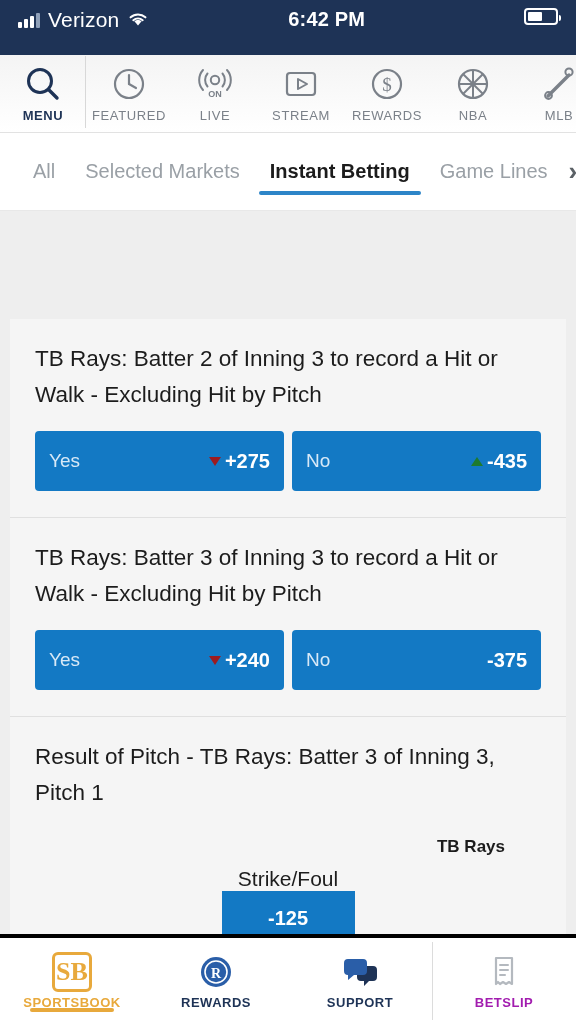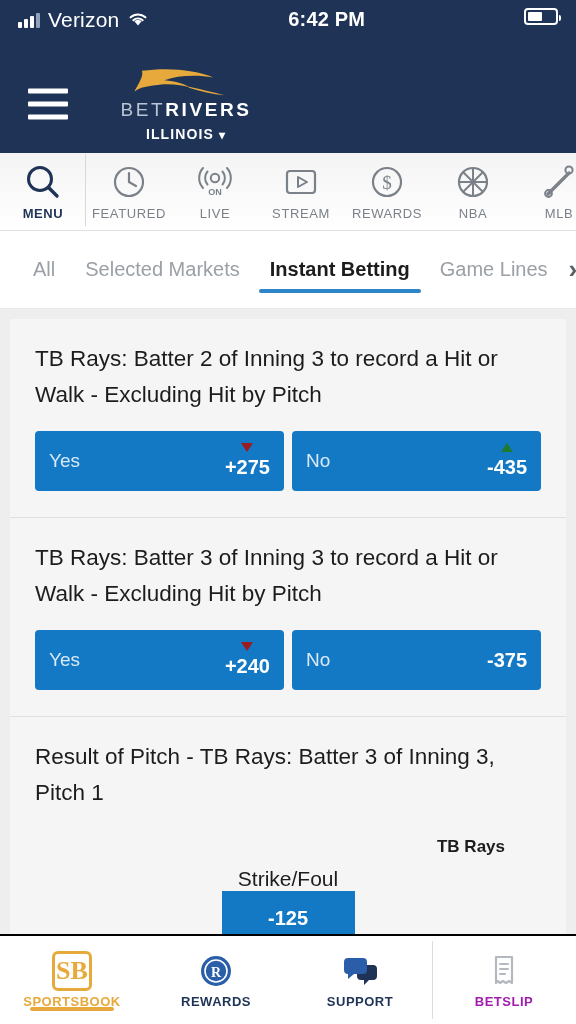--- a/index.html
+++ b/index.html
@@ -114,21 +114,21 @@
   }
   .odds-row { display:flex; gap:8px; margin-top:18px; }
   .odds-btn {
     flex:1; background:#1379c4; border-radius:4px; height:60px;
     display:flex; align-items:center; justify-content:space-between;
     padding:0 14px; cursor:pointer;gap:15px;
   }
   .odds-name { color:#d8e9f7; font-size:19px; }
   .odds-val {
     color:#ffffff; font-size:20px; font-weight:bold;
-    display:flex; align-items:center; gap:4px;flex-direction:column;
+    display:flex; align-items:center; gap:4px;
   }
   .tri { width:0; height:0; display:inline-block; }
   .tri.down { border-left:6px solid transparent; border-right:6px solid transparent; border-top:9px solid #9c1b20; }
   .tri.up   { border-left:6px solid transparent; border-right:6px solid transparent; border-bottom:9px solid #1e7a2e; }
 
   
   .colhead {
     text-align:right; font-size:17px; font-weight:bold; color:#1c1c1c;
     margin-top:26px; padding-right:36px;
   }
@@ -140,21 +140,21 @@
   .pitch-label { font-size:21px; color:#1c1c1c; }
   .pitch-btn {
     width:133px; height:54px; background:#1379c4; border-radius:0;
     color:#ffffff; font-size:20px; font-weight:bold;
     display:flex; align-items:center; justify-content:center; cursor:pointer;
   }
 
   
   .bottomnav {
     position:absolute; left:0; right:0; bottom:0; height:90px;
-    background:#ffffff; border-top:2px solid #000000;
+    background:#ffffff; border-top:4px solid #000000;
     display:flex; align-items:center;
   }
   .bn-item {
     flex:1; text-align:center; color:#1e3356; position:relative; cursor:pointer;
     height:90px; display:flex; flex-direction:column; align-items:center;
     justify-content:center; gap:3px;
   }
   .bn-item .bn-label { font-size:13px; font-weight:bold; letter-spacing:.5px; }
   .bn-item.active .bn-label { color:#e8a93c; }
   .bn-item.active::after {
@@ -195,41 +195,20 @@
       </span>
     </div>
     <div class="sb-center">6:42 PM</div>
     <div class="sb-right">
       <span class="battery">
           <b></b>
         </span>
     </div>
   </div>
 
-  <div class="header">
-    <div class="hamburger">
-      <span></span>
-        <span></span>
-        <span></span>
-    </div>
-    <div class="brand">
-      <svg class="swoosh" viewBox="0 0 150 32">
-        <path d="M28 3 C55 -1 86 2 104 10 C86 7 66 8 52 13 C64 14 74 17 80 21
-                 C69 17 52 16 38 19 C30 20 24 22 20 25 C24 17 30 9 28 3 Z" fill="#e8a93c"></path>
-        <path d="M78 20 C92 23 104 26 116 29 C104 28 90 25 78 21 Z" fill="#e8a93c"></path>
-      </svg>
-      <div class="wordmark">
-        <span class="bet">BET</span><span class="rivers">RIVERS</span>
-      </div>
-      <div class="state">
-        <span>ILLINOIS</span>
-        <span class="chev">▾</span>
-      </div>
-    </div>
-  </div>
 
   <div class="iconnav">
     <div class="navitem active divider">
       <svg width="42" height="42" viewBox="0 0 42 42">
         <circle cx="18" cy="17" r="11.5" stroke="#1e3356" stroke-width="3" fill="none"></circle>
         <line x1="26.5" y1="25.5" x2="35" y2="34" stroke="#1e3356" stroke-width="3.4" stroke-linecap="round"></line>
       </svg>
       <div class="navlabel">MENU</div>
     </div>
 

